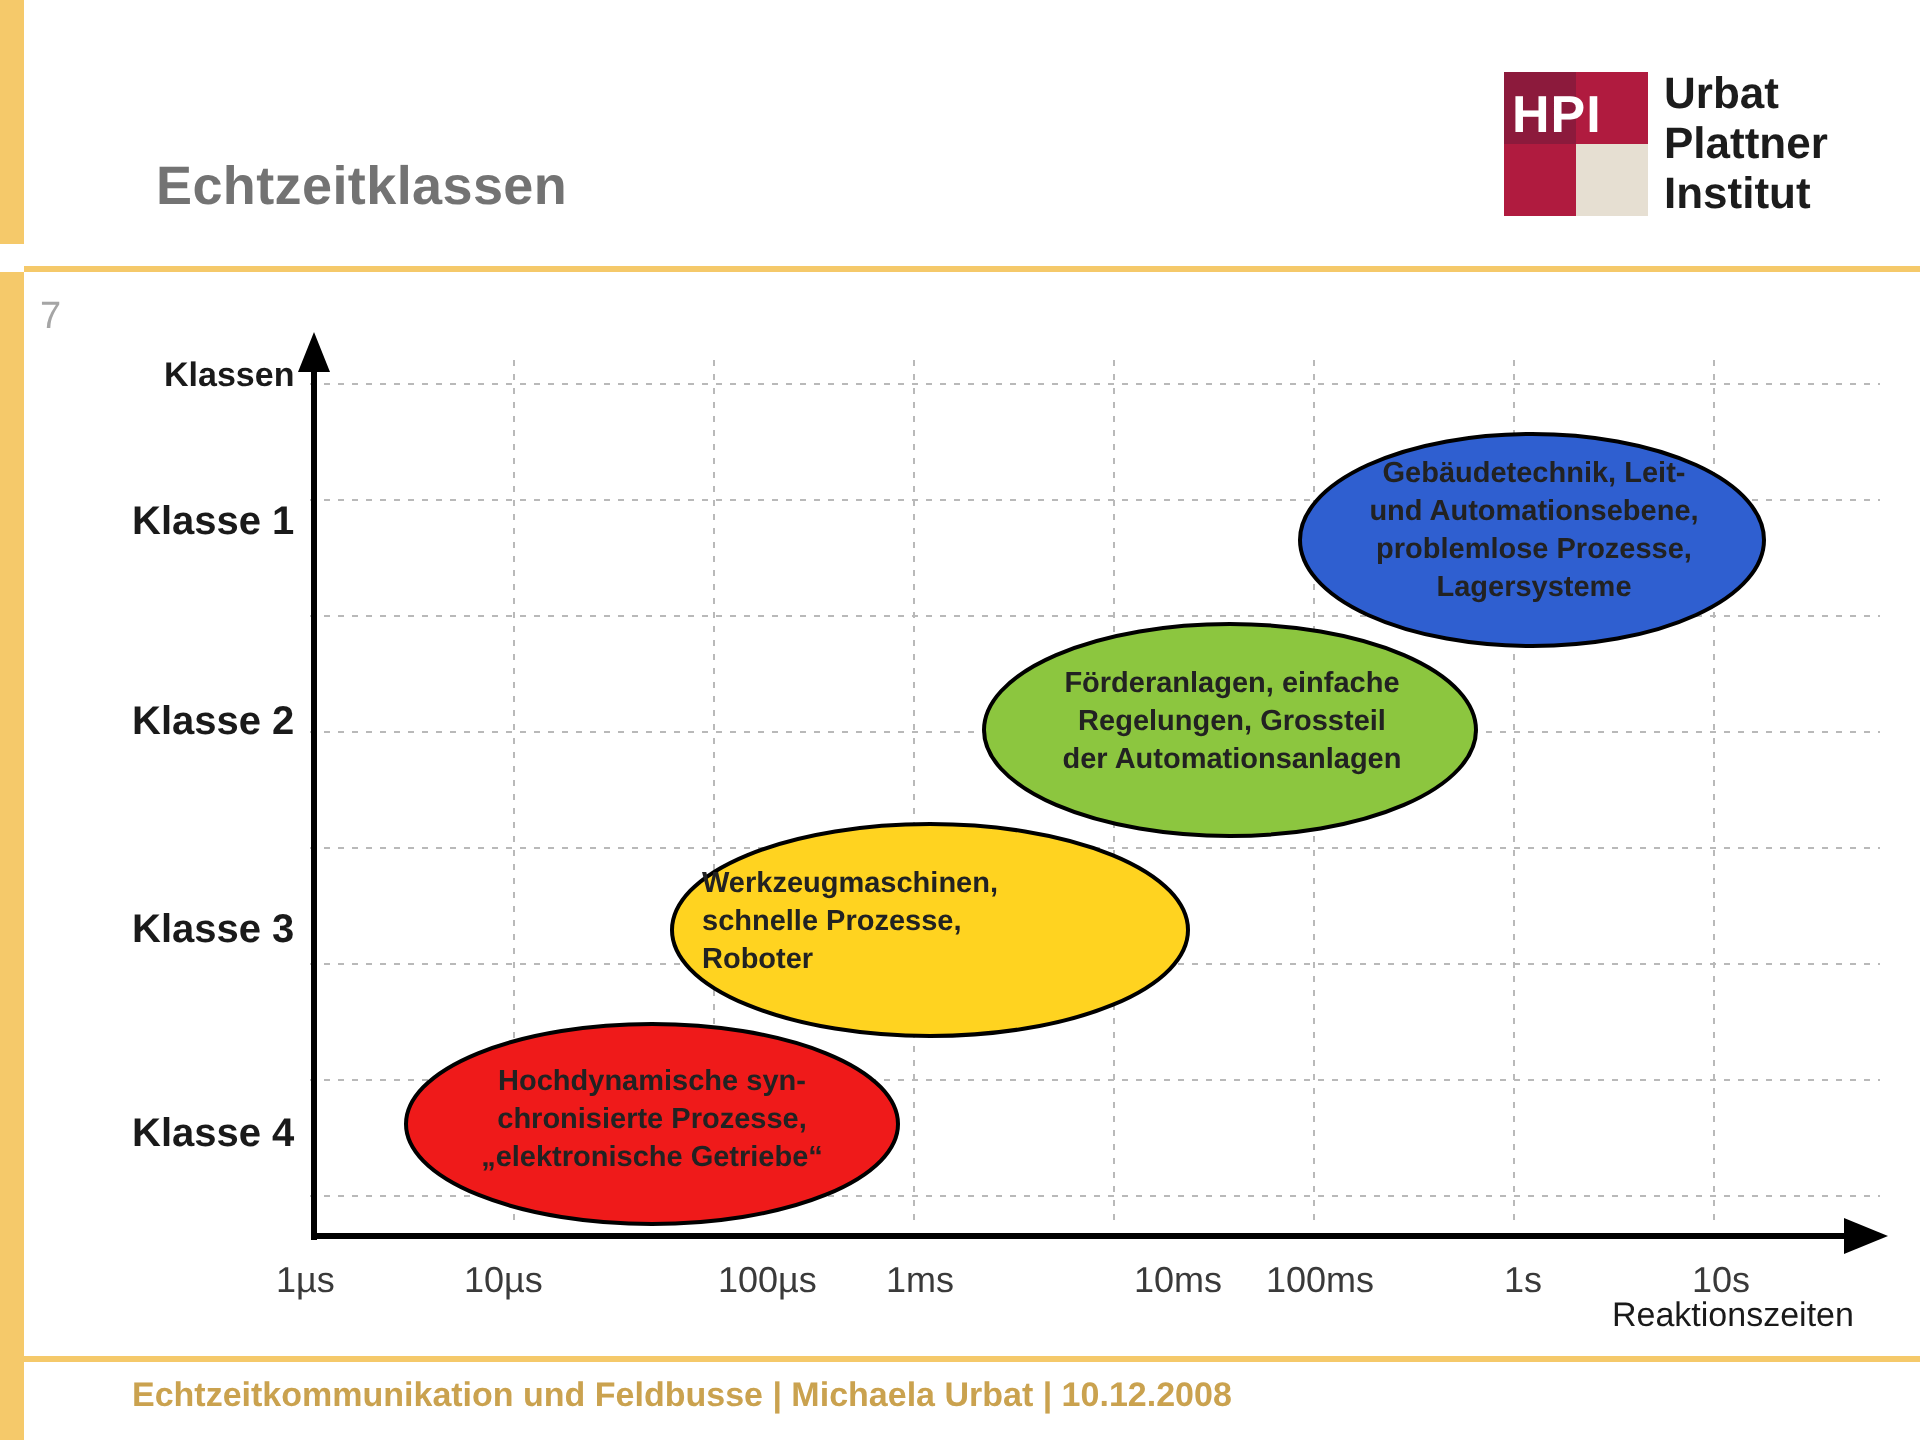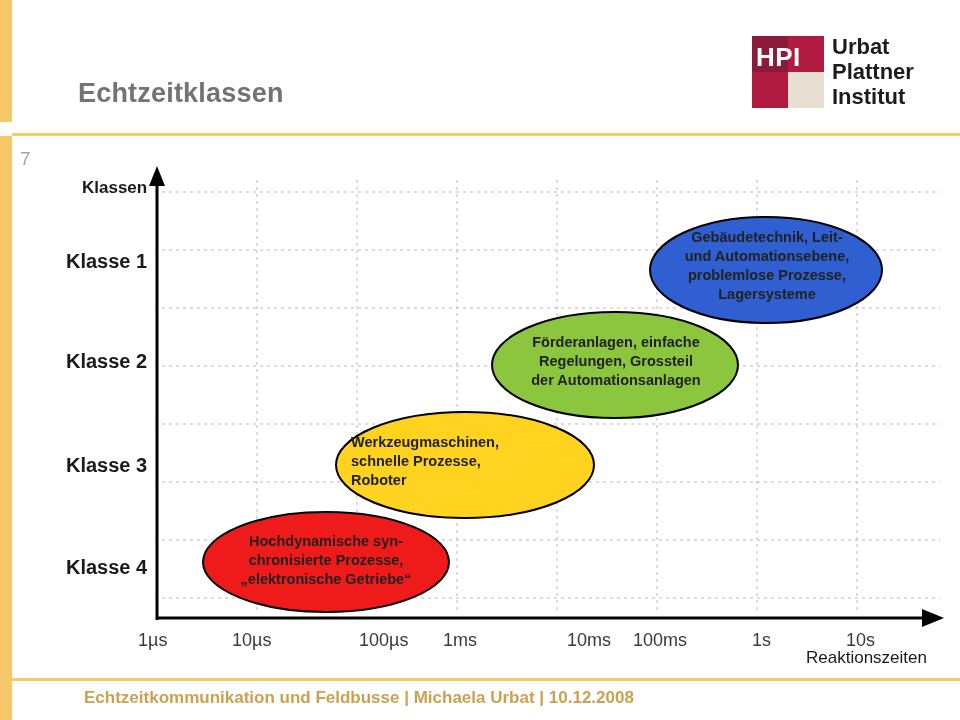--- a/index.html
+++ b/index.html
@@ -107,21 +107,21 @@
   .footer-rule {
     position: absolute;
     left: 12px;
     top: 678px;
     width: 948px;
     height: 3px;
     background: #f5c96a;
   }
   .footer-text {
     position: absolute;
-    left: 84px;
+    left: 66px;
     top: 688px;
     font-size: 17px;
     font-weight: bold;
     color: #caa24f;
     white-space: nowrap;
   }
 
   
   .diagram {
     position: absolute;

